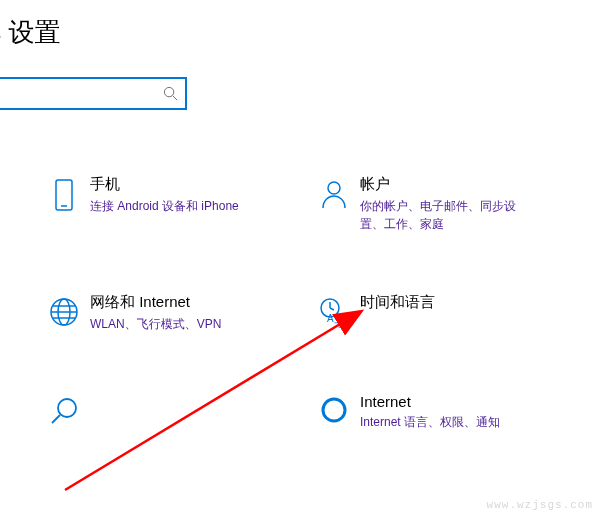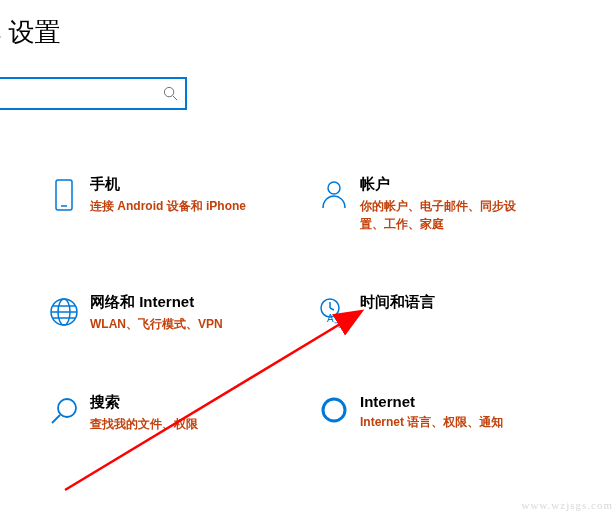--- a/index.html
+++ b/index.html
@@ -63,47 +63,46 @@
     .tile-icon {
       width: 52px;
       display: flex;
       justify-content: center;
       padding-top: 3px;
       color: #0078d7;
     }
     .tile-text {
       flex: 1;
       padding-top: 0;
-      font-weight: bold;
     }
     .tile-title {
       font-size: 15px;
       color: #000;
       margin-bottom: 3px;
     }
     .tile-desc {
       font-size: 12px;
-      color: #c2410c;
+      color: #4c1d95;
       line-height: 1.5;
       max-width: 170px;
     }
     .arrow-overlay {
       position: absolute;
       pointer-events: none;
       left: 0;
       top: 0;
     }
     .watermark {
       position: absolute;
-      right: 0;
+      right: 20px;
       bottom: 6px;
       font-size: 11px;
       color: #d8d8d8;
       letter-spacing: 1px;
-      font-family: Liberation Serif, serif;
+      font-family: Liberation Mono, monospace;
     }
   </style>
 </head>
 <body>
 
 <div class="header">
   <div class="title">ows 设置</div>
 </div>
 
 <div class="search-container">
@@ -176,24 +175,20 @@
       <div class="tile-title">时间和语言</div>
     </div>
   </div>
 
   <div class="tile">
     <div class="tile-icon">
       <svg width="30" height="30" viewBox="0 0 30 30" fill="none" stroke="#0078d7" stroke-width="1.8">
         <circle cx="18" cy="12" r="9"></circle>
         <line x1="11" y1="19" x2="3" y2="27"></line>
       </svg>
-    </div>
-    <div class="tile-text">
-      <div class="tile-title">搜索</div>
-      <div class="tile-desc">查找我的文件、权限</div>
     </div>
   </div>
 
   <div class="tile">
     <div class="tile-icon">
       <svg width="28" height="28" viewBox="0 0 28 28" fill="none" stroke="#0078d7" stroke-width="3">
         <circle cx="14" cy="14" r="11"></circle>
       </svg>
     </div>
     <div class="tile-text">

